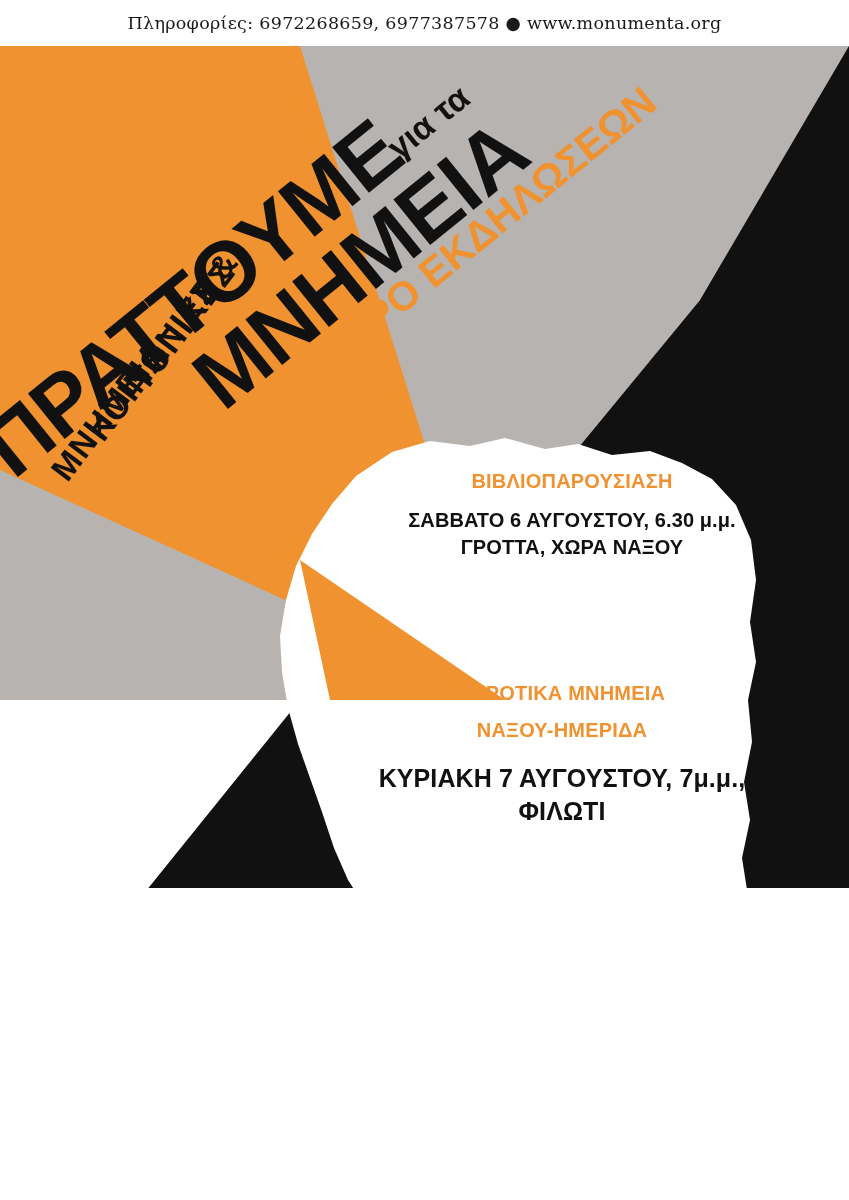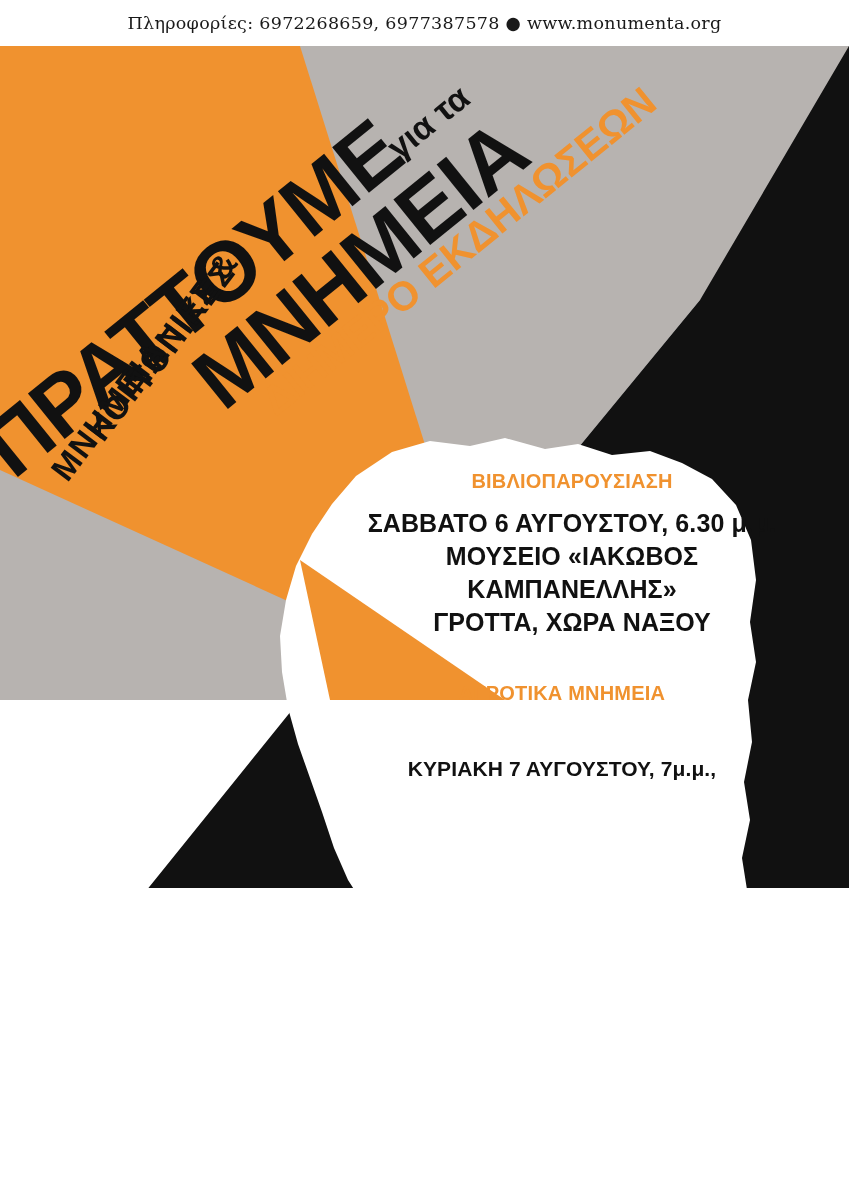--- a/index.html
+++ b/index.html
@@ -135,25 +135,25 @@
     color: #F0922F;
     font-weight: bold;
     font-size: 20px;
     line-height: 1.16;
     letter-spacing: 0.2px;
     margin: 0 0 14px 0;
   }
   .event-line {
     color: #111111;
     font-weight: bold;
-    font-size: 25px;
+    font-size: 20px;
     line-height: 1.32;
     letter-spacing: 0.1px;
   }
-  .event-2 .event-line { font-size: 21px; margin-top: 30px; }
+  .event-2 .event-line { font-size: 25px; }
   .event-2 .spacer { height: 6px; }
 
   
   .footer {
     position: absolute;
     left: 0;
     bottom: 0;
     width: 849px;
     height: 130px;
     z-index: 35;
@@ -193,28 +193,29 @@
     <div class="rot mnimeia-big">ΜΝΗΜΕΙΑ</div>
     <div class="rot dihmero">ΔΙΗΜΕΡΟ ΕΚΔΗΛΩΣΕΩΝ</div>
     <div class="rot sub1">ΤΟΠΙΚΕΣ</div>
     <div class="rot sub2">ΚΟΙΝΩΝΙΕΣ &amp;</div>
     <div class="rot sub3">ΜΝΗΜΕΙΑ</div>
   </div>
 
   <div class="event event-1">
     <div class="event-title">ΒΙΒΛΙΟΠΑΡΟΥΣΙΑΣΗ</div>
     <div class="event-line">ΣΑΒΒΑΤΟ 6 ΑΥΓΟΥΣΤΟΥ, 6.30 μ.μ.</div>
-    <div class="event-line">ΜΟΥΣΕΙΟ «ΙΑΚΩΒΟΣ ΚΑΜΠΑΝΕΛΛΗΣ»</div>
     <div class="event-line">ΓΡΟΤΤΑ, ΧΩΡΑ ΝΑΞΟΥ</div>
   </div>
 
   <div class="event event-2">
     <div class="event-title">ΑΓΡΟΤΙΚΑ ΜΝΗΜΕΙΑ</div>
+    <div class="event-title">ΝΑΞΟΥ-ΗΜΕΡΙΔΑ</div>
     <div class="spacer"></div>
     <div class="event-line">ΚΥΡΙΑΚΗ 7 ΑΥΓΟΥΣΤΟΥ, 7μ.μ.,</div>
+    <div class="event-line">ΦΙΛΩΤΙ</div>
   </div>
 
   <div class="footer">
 
     
     
 
     
     
 

